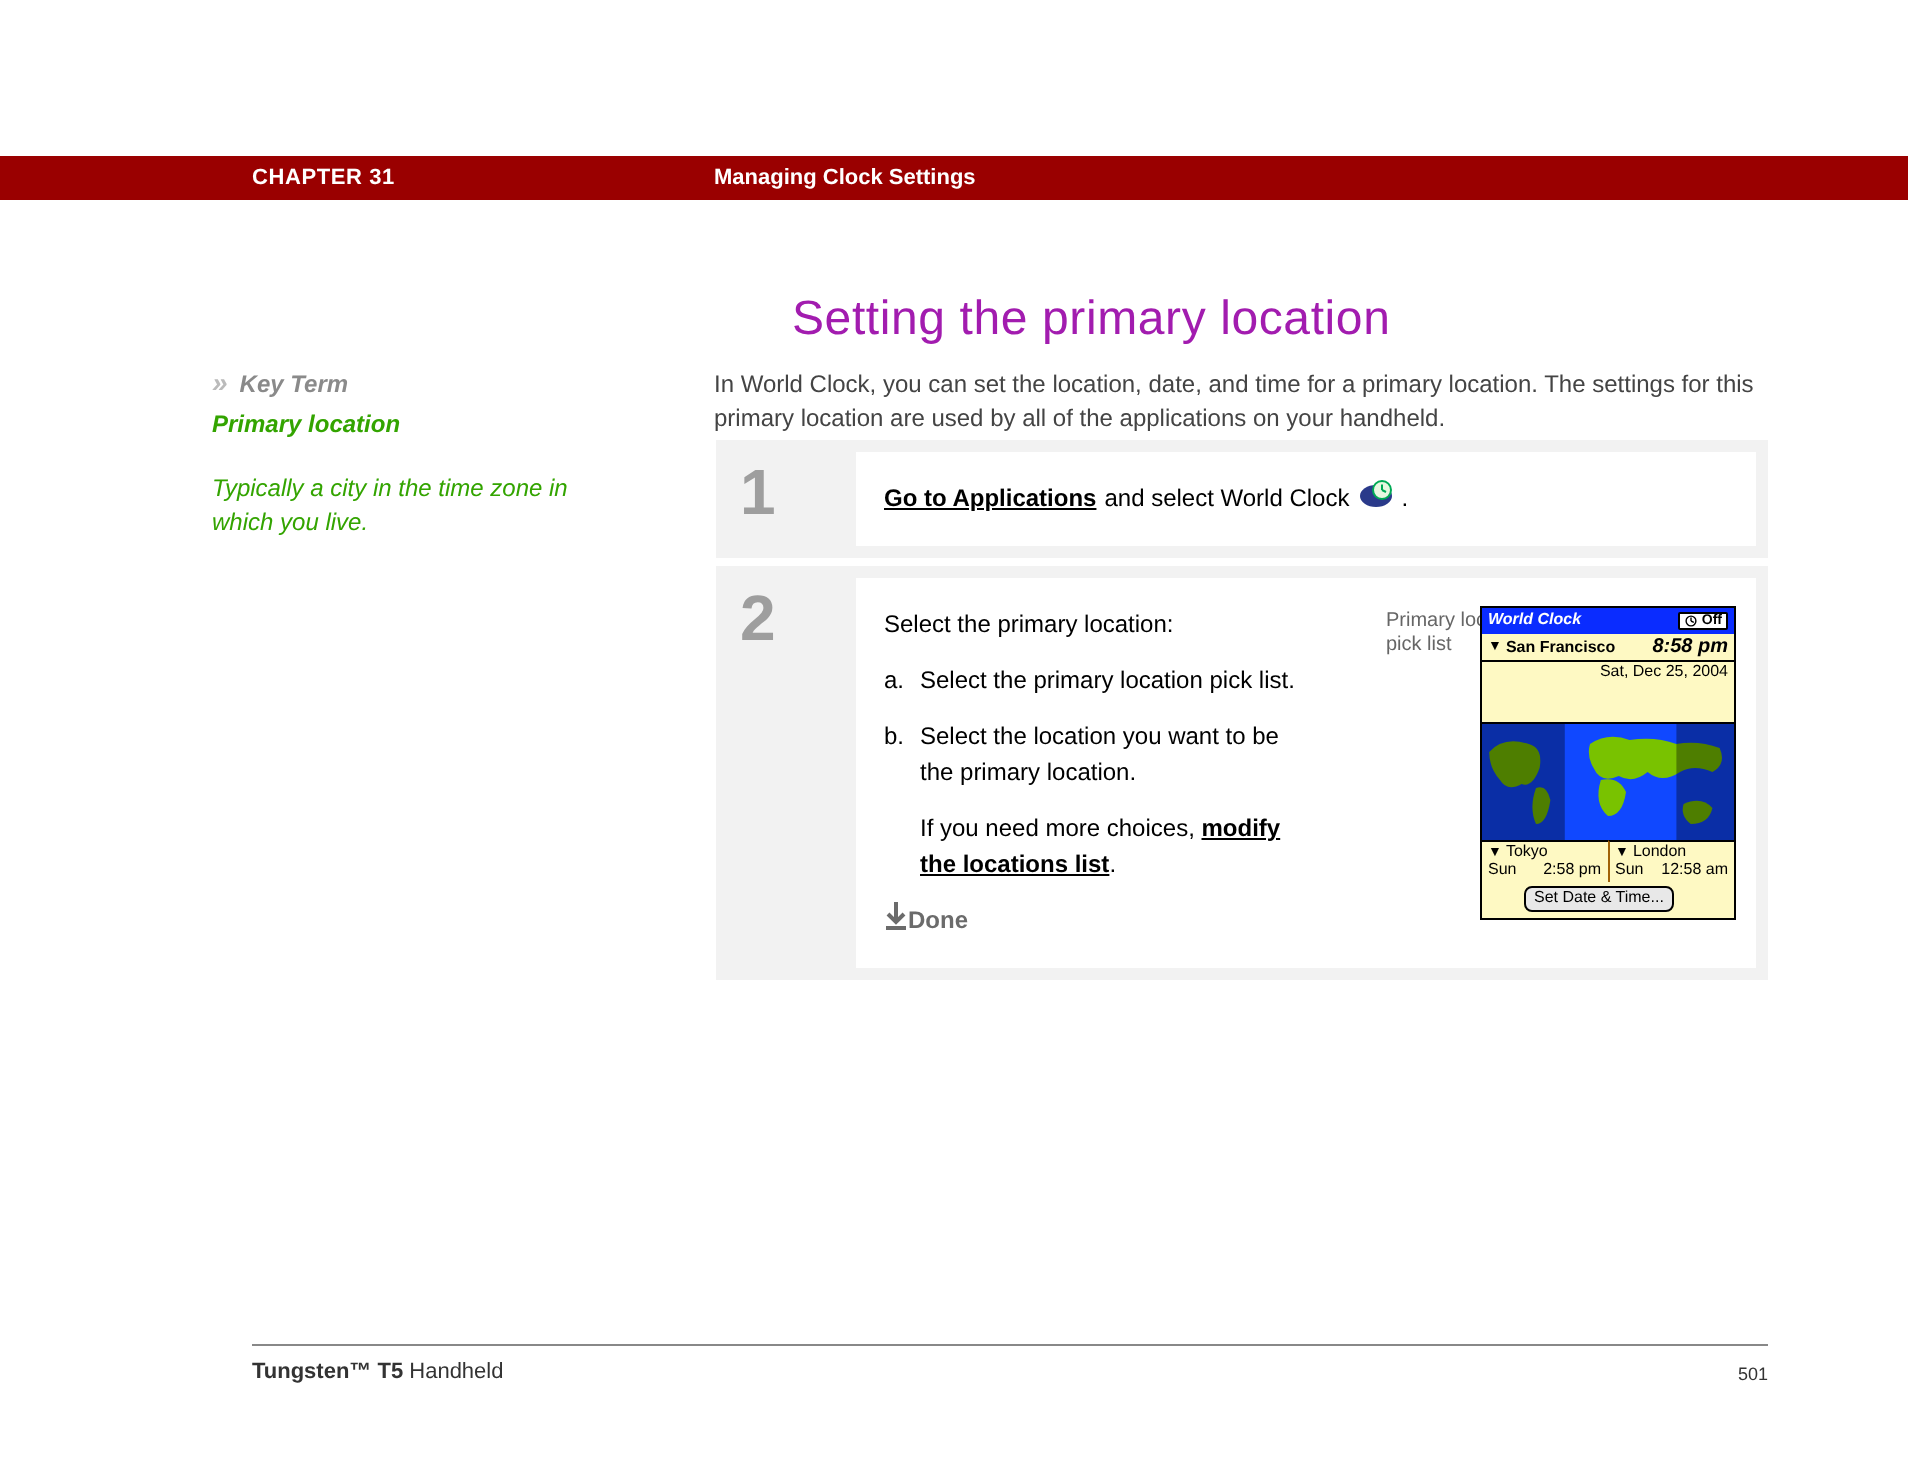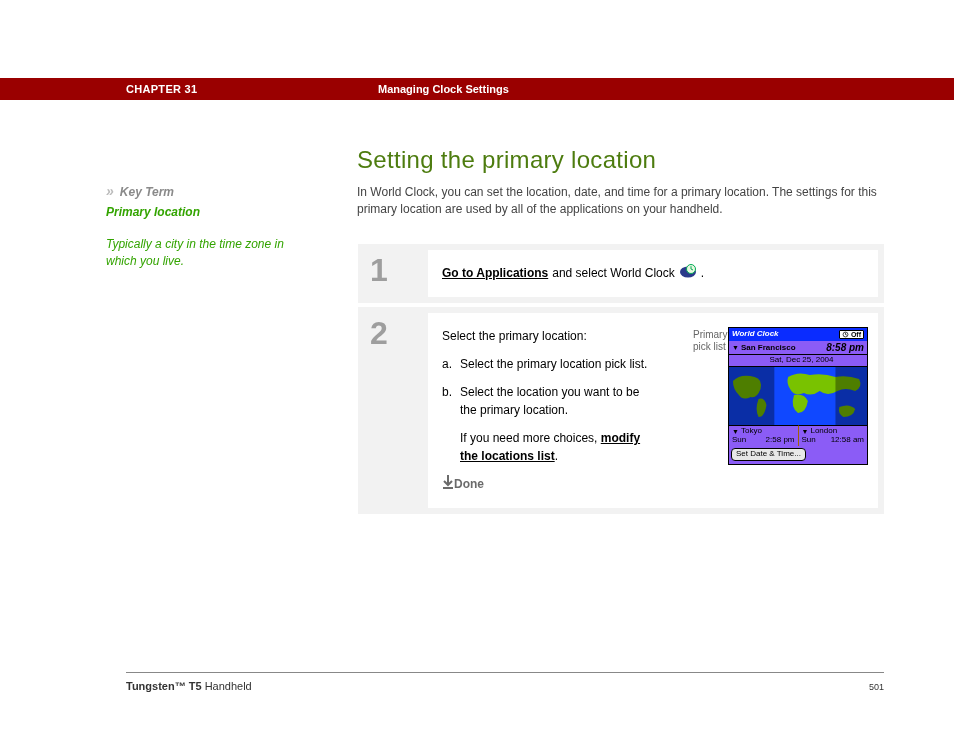--- a/index.html
+++ b/index.html
@@ -16,21 +16,21 @@
     position: absolute;
     top: 78px;
     left: 0; right: 0;
     height: 22px;
     background: #9a0000;
     color: #fff;
     display: flex;
     align-items: center;
   }
   .chapter-label { position: absolute; left: 126px; font-weight: bold; font-size: 11px; letter-spacing: 0.3px; }
-  .chapter-title { position: absolute; left: 378px; font-weight: bold; font-size: 11px; }
+  .chapter-title { position: absolute; left: 357px; font-weight: bold; font-size: 11px; }
 
   .sidebar {
     position: absolute;
     left: 106px; top: 182px; width: 200px;
     font-size: 12px;
     line-height: 1.4;
     font-style: italic;
   }
   .sidebar .arrows {
     color: #bbb;
@@ -40,22 +40,22 @@
     margin-right: 6px;
   }
   .sidebar .key-term-label { color: #8a8a8a; font-weight: bold; }
   .sidebar .key-term-name { color: #33a400; font-weight: bold; display: block; margin-top: 2px; }
   .sidebar .key-term-def  { color: #33a400; display: block; margin-top: 16px; }
 
   .main {
     position: absolute;
     left: 357px; top: 146px; width: 528px;
   }
-  .section-title { font-size: 24px; font-weight: 400; color: #4d7c0f; margin-bottom: 10px; letter-spacing: 0.3px; }
-  .section-intro { font-size: 12px; color: #444; line-height: 1.45; margin-bottom: 24px; }
+  .section-title { font-size: 24px; font-weight: 400; color: #a21caf; margin-bottom: 10px; letter-spacing: 0.3px; margin-left: 39px; }
+  .section-intro { font-size: 12px; color: #444; line-height: 1.45; }
 
   .step {
     background: #f2f2f2;
     border: 1px solid #fff;
     display: flex;
     align-items: stretch;
   }
   .step + .step { margin-top: 2px; }
   .step-number {
     width: 70px;
@@ -96,23 +96,23 @@
   }
   .annot-line {
     position: absolute;
     top: 28px; left: 345px; width: 24px; height: 1px;
     background: #666;
   }
 
   .device {
     position: absolute;
     top: 14px; right: 10px;
-    width: 140px;
+    width: 128px;
     border: 1px solid #000;
-    background: #8b5cf6;
+    background: #fef9c3;
     font-size: 8px;
     line-height: 1.1;
   }
   .dev-title {
     background: #0a2cff;
     color: #fff;
     font-weight: bold;
     padding: 2px 3px;
     display: flex;
     justify-content: space-between;
@@ -127,43 +127,43 @@
   .dev-primary {
     display: flex; align-items: center;
     border-bottom: 1px solid #000;
     padding: 1px 3px;
   }
   .dev-primary .tri { font-size: 7px; margin-right: 2px; }
   .dev-primary .city { font-weight: bold; flex: 1; }
   .dev-primary .time { font-weight: bold; font-size: 10px; font-style: italic; }
   .dev-date {
     border-bottom: 1px solid #000;
-    padding: 1px 3px 1px 10px;
-    display: flex; justify-content: center;
+    padding: 1px 3px 20px 10px;
+    display: flex; justify-content: flex-end;
   }
 
   .dev-map {
     height: 58px; width: 100%;
     background: linear-gradient(#1048ff,#1048ff);
     position: relative;
     overflow: hidden;
   }
   .dev-map svg { width: 100%; height: 100%; display: block; }
 
   .dev-other { display: flex; }
   .dev-other > div { flex:1; border-top:1px solid #000; padding:1px 3px; }
   .dev-other > div + div { border-left: 1px solid #a16207; }
   .dev-other .row1 { display:flex; align-items:center; }
   .dev-other .tri { font-size:7px; margin-right:2px; }
   .dev-other .row2 { display:flex; justify-content: space-between; }
 
   .dev-button {
     border: 1px solid #000;
     border-radius: 4px;
-    margin: 2px 3px 3px 2px;
+    margin: 2px 3px 3px 21px;
     display: inline-block;
     padding: 1px 4px;
     background: #e8e8e8;
     font-size: 8px;
     text-align: right;
   }
 
   .footer-rule {
     position: absolute;
     left: 126px; right: 70px; top: 672px;

